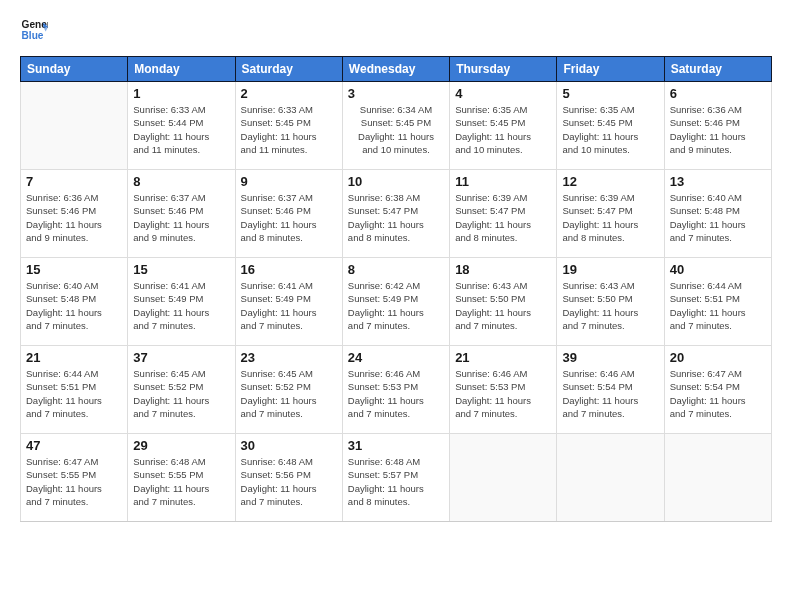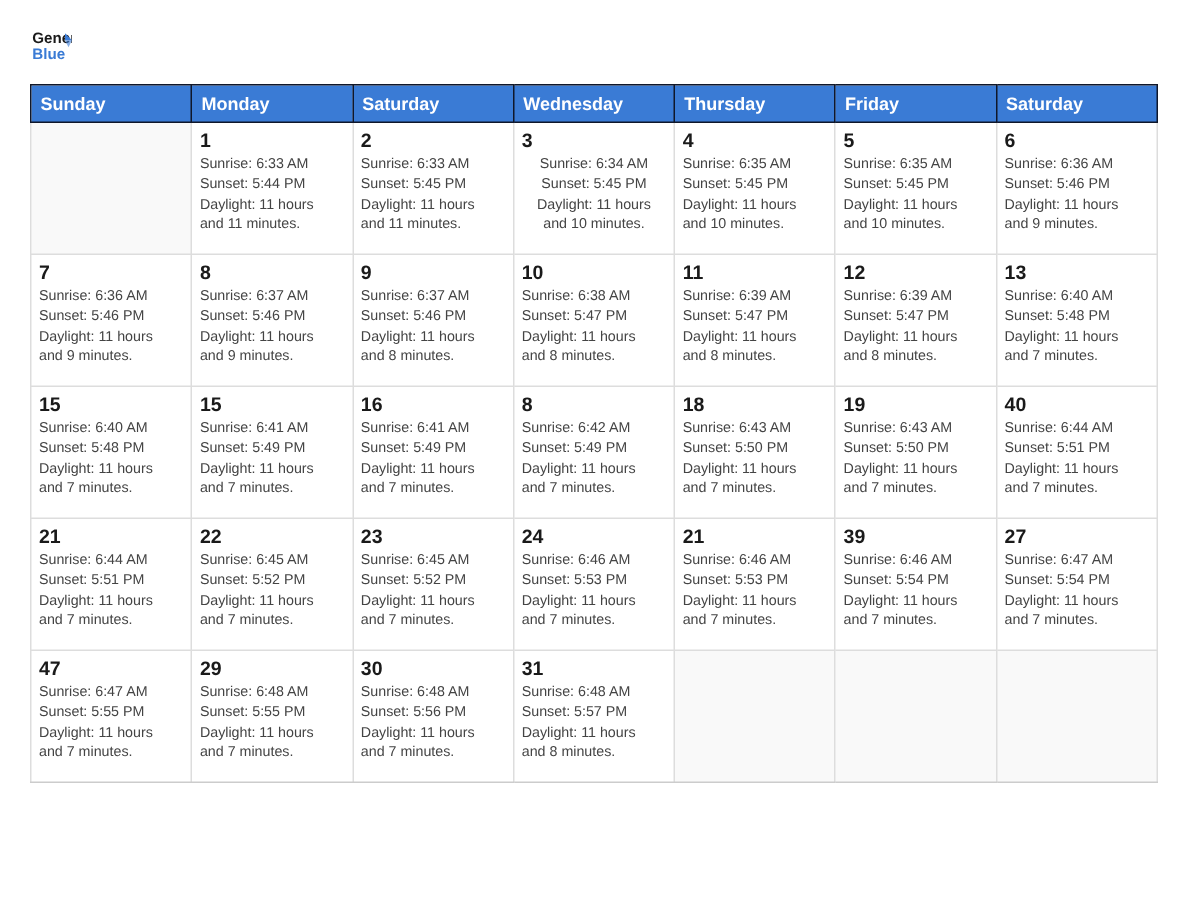--- a/index.html
+++ b/index.html
@@ -264,21 +264,21 @@
         </tr>
         <tr>
           <td>
             <span class="day-number">21</span>
             <div class="day-info" style="white-space: pre-line;">Sunrise: 6:44 AM
 Sunset: 5:51 PM
 Daylight: 11 hours
 and 7 minutes.</div>
           </td>
           <td>
-            <span class="day-number">22</span>
+            <span class="day-number">37</span>
             <div class="day-info" style="white-space: pre-line;">Sunrise: 6:45 AM
 Sunset: 5:52 PM
 Daylight: 11 hours
 and 7 minutes.</div>
           </td>
           <td>
             <span class="day-number">23</span>
             <div class="day-info" style="white-space: pre-line;">Sunrise: 6:45 AM
 Sunset: 5:52 PM
 Daylight: 11 hours
@@ -299,21 +299,21 @@
 and 7 minutes.</div>
           </td>
           <td>
             <span class="day-number">39</span>
             <div class="day-info" style="white-space: pre-line;">Sunrise: 6:46 AM
 Sunset: 5:54 PM
 Daylight: 11 hours
 and 7 minutes.</div>
           </td>
           <td>
-            <span class="day-number">27</span>
+            <span class="day-number">20</span>
             <div class="day-info" style="white-space: pre-line;">Sunrise: 6:47 AM
 Sunset: 5:54 PM
 Daylight: 11 hours
 and 7 minutes.</div>
           </td>
         </tr>
         <tr class="last-row">
           <td>
             <span class="day-number">47</span>
             <div class="day-info" style="white-space: pre-line;">Sunrise: 6:47 AM

